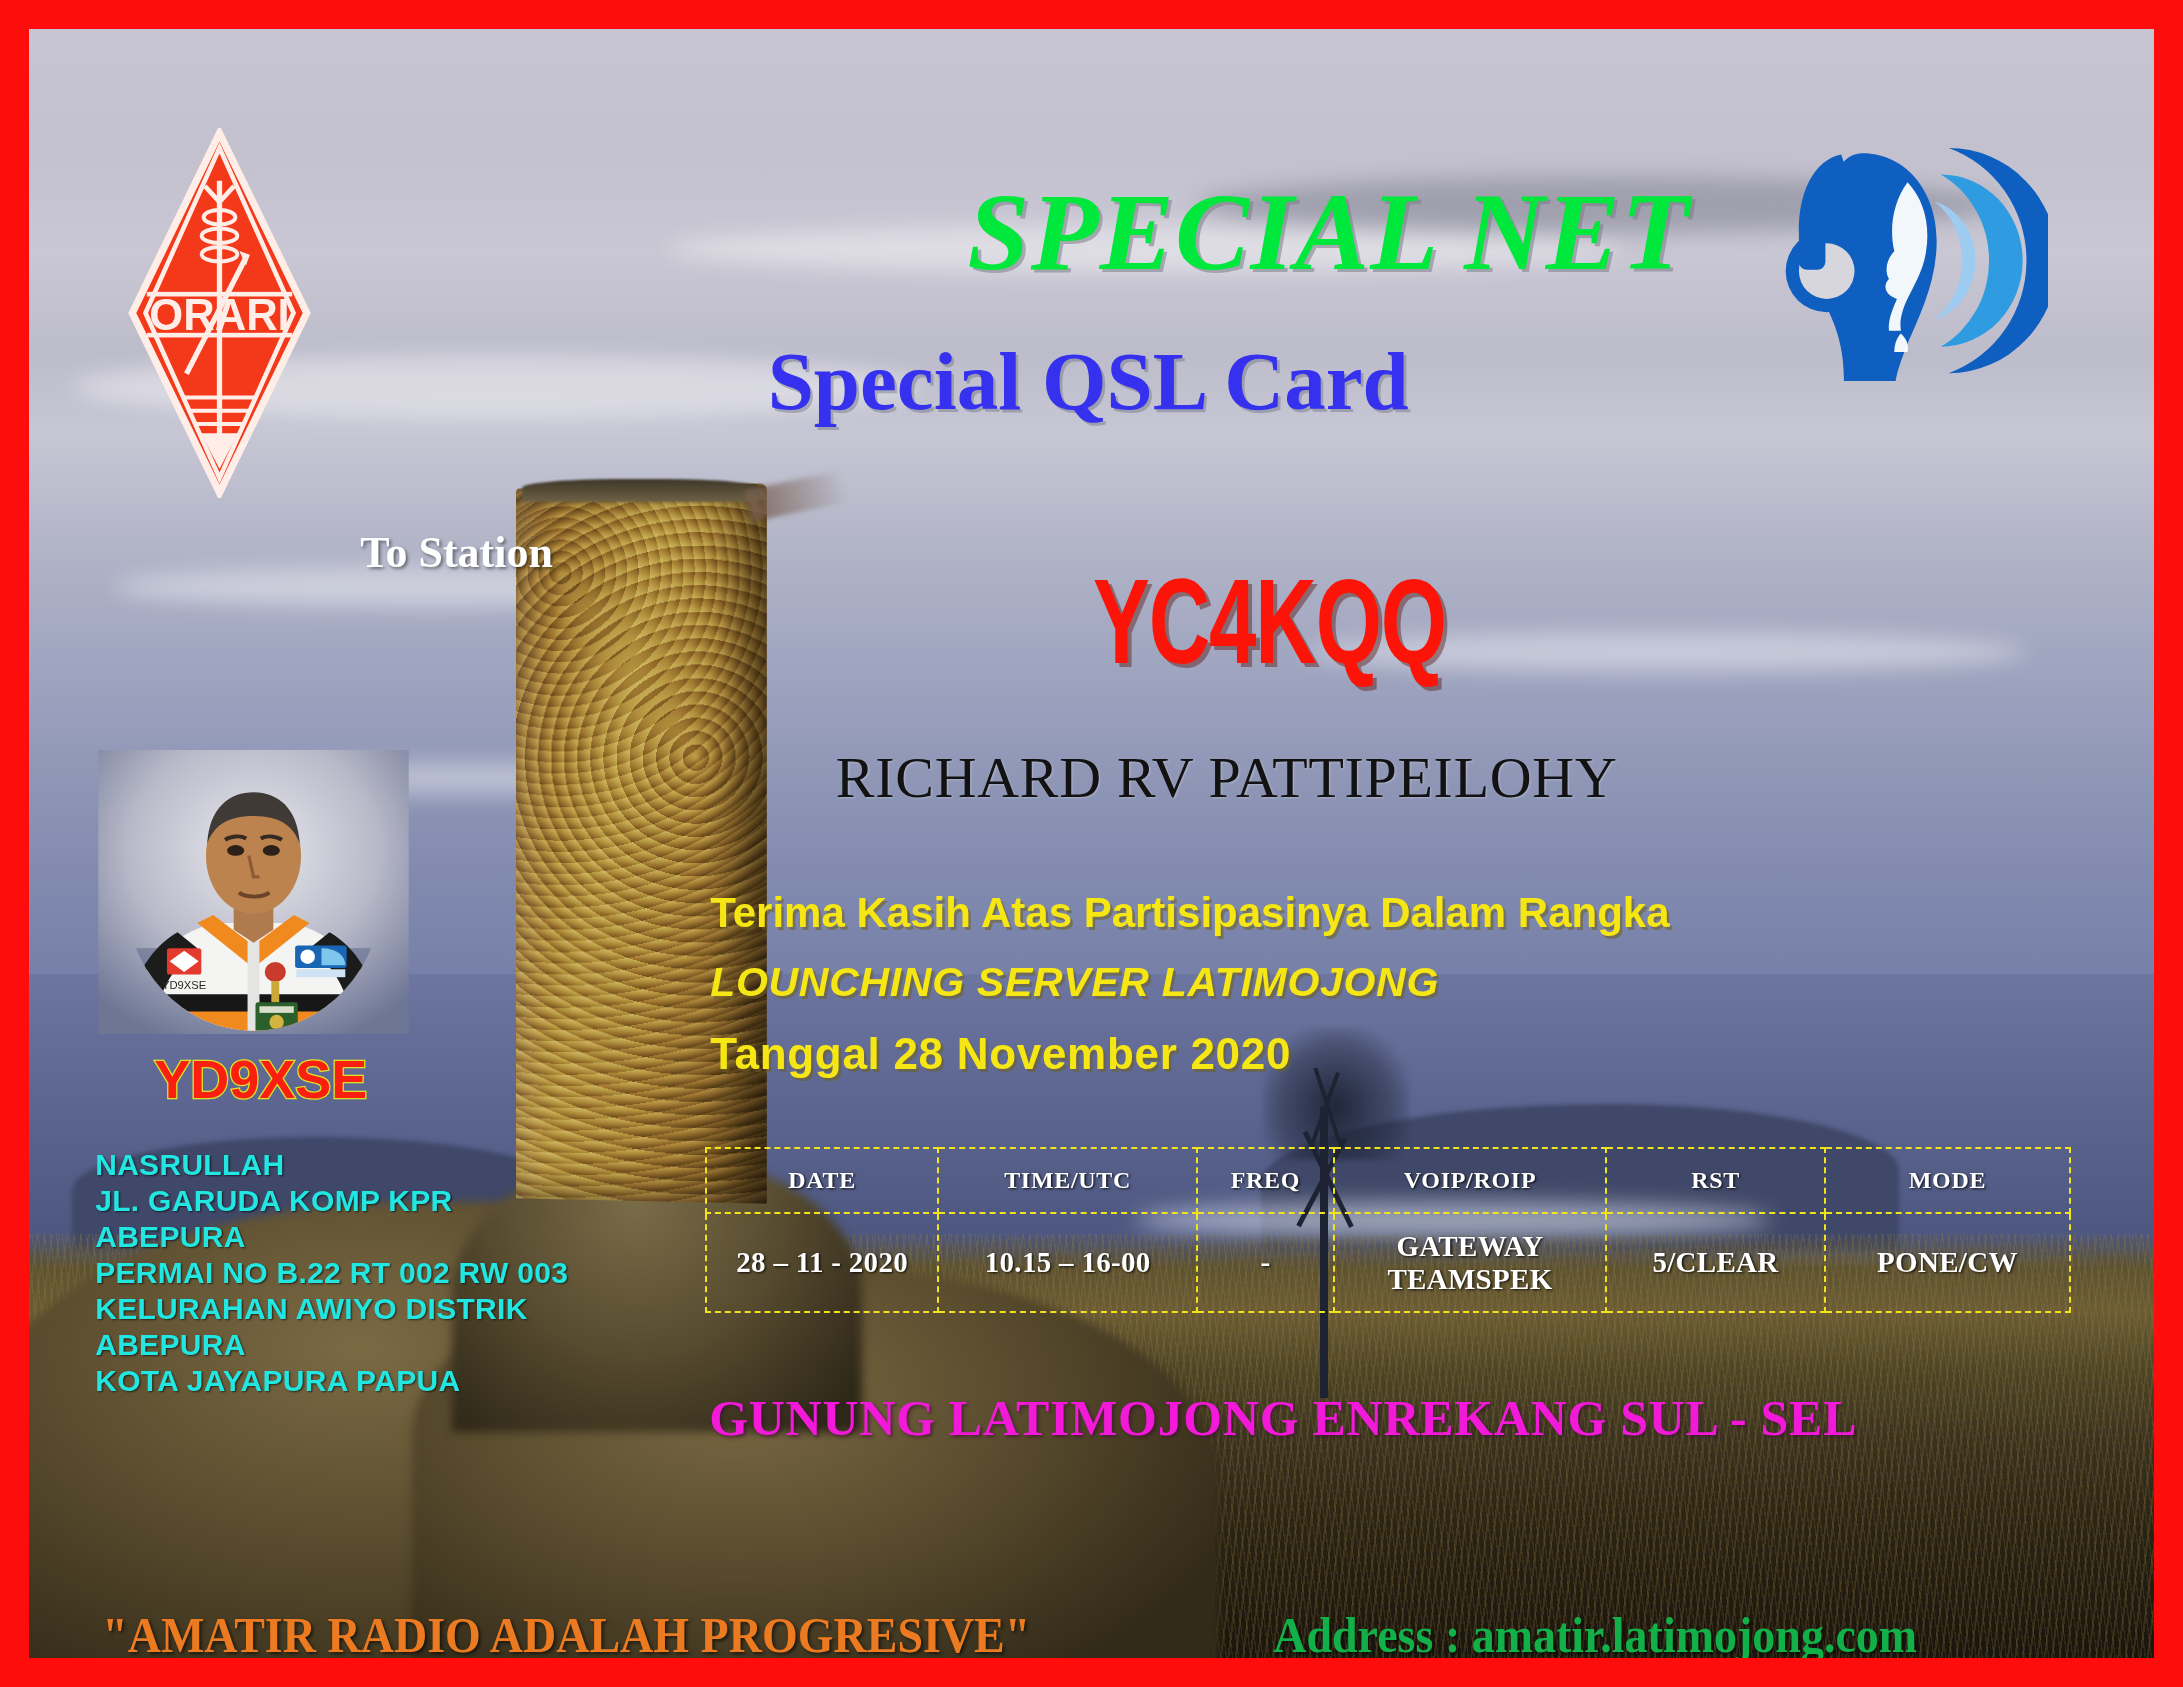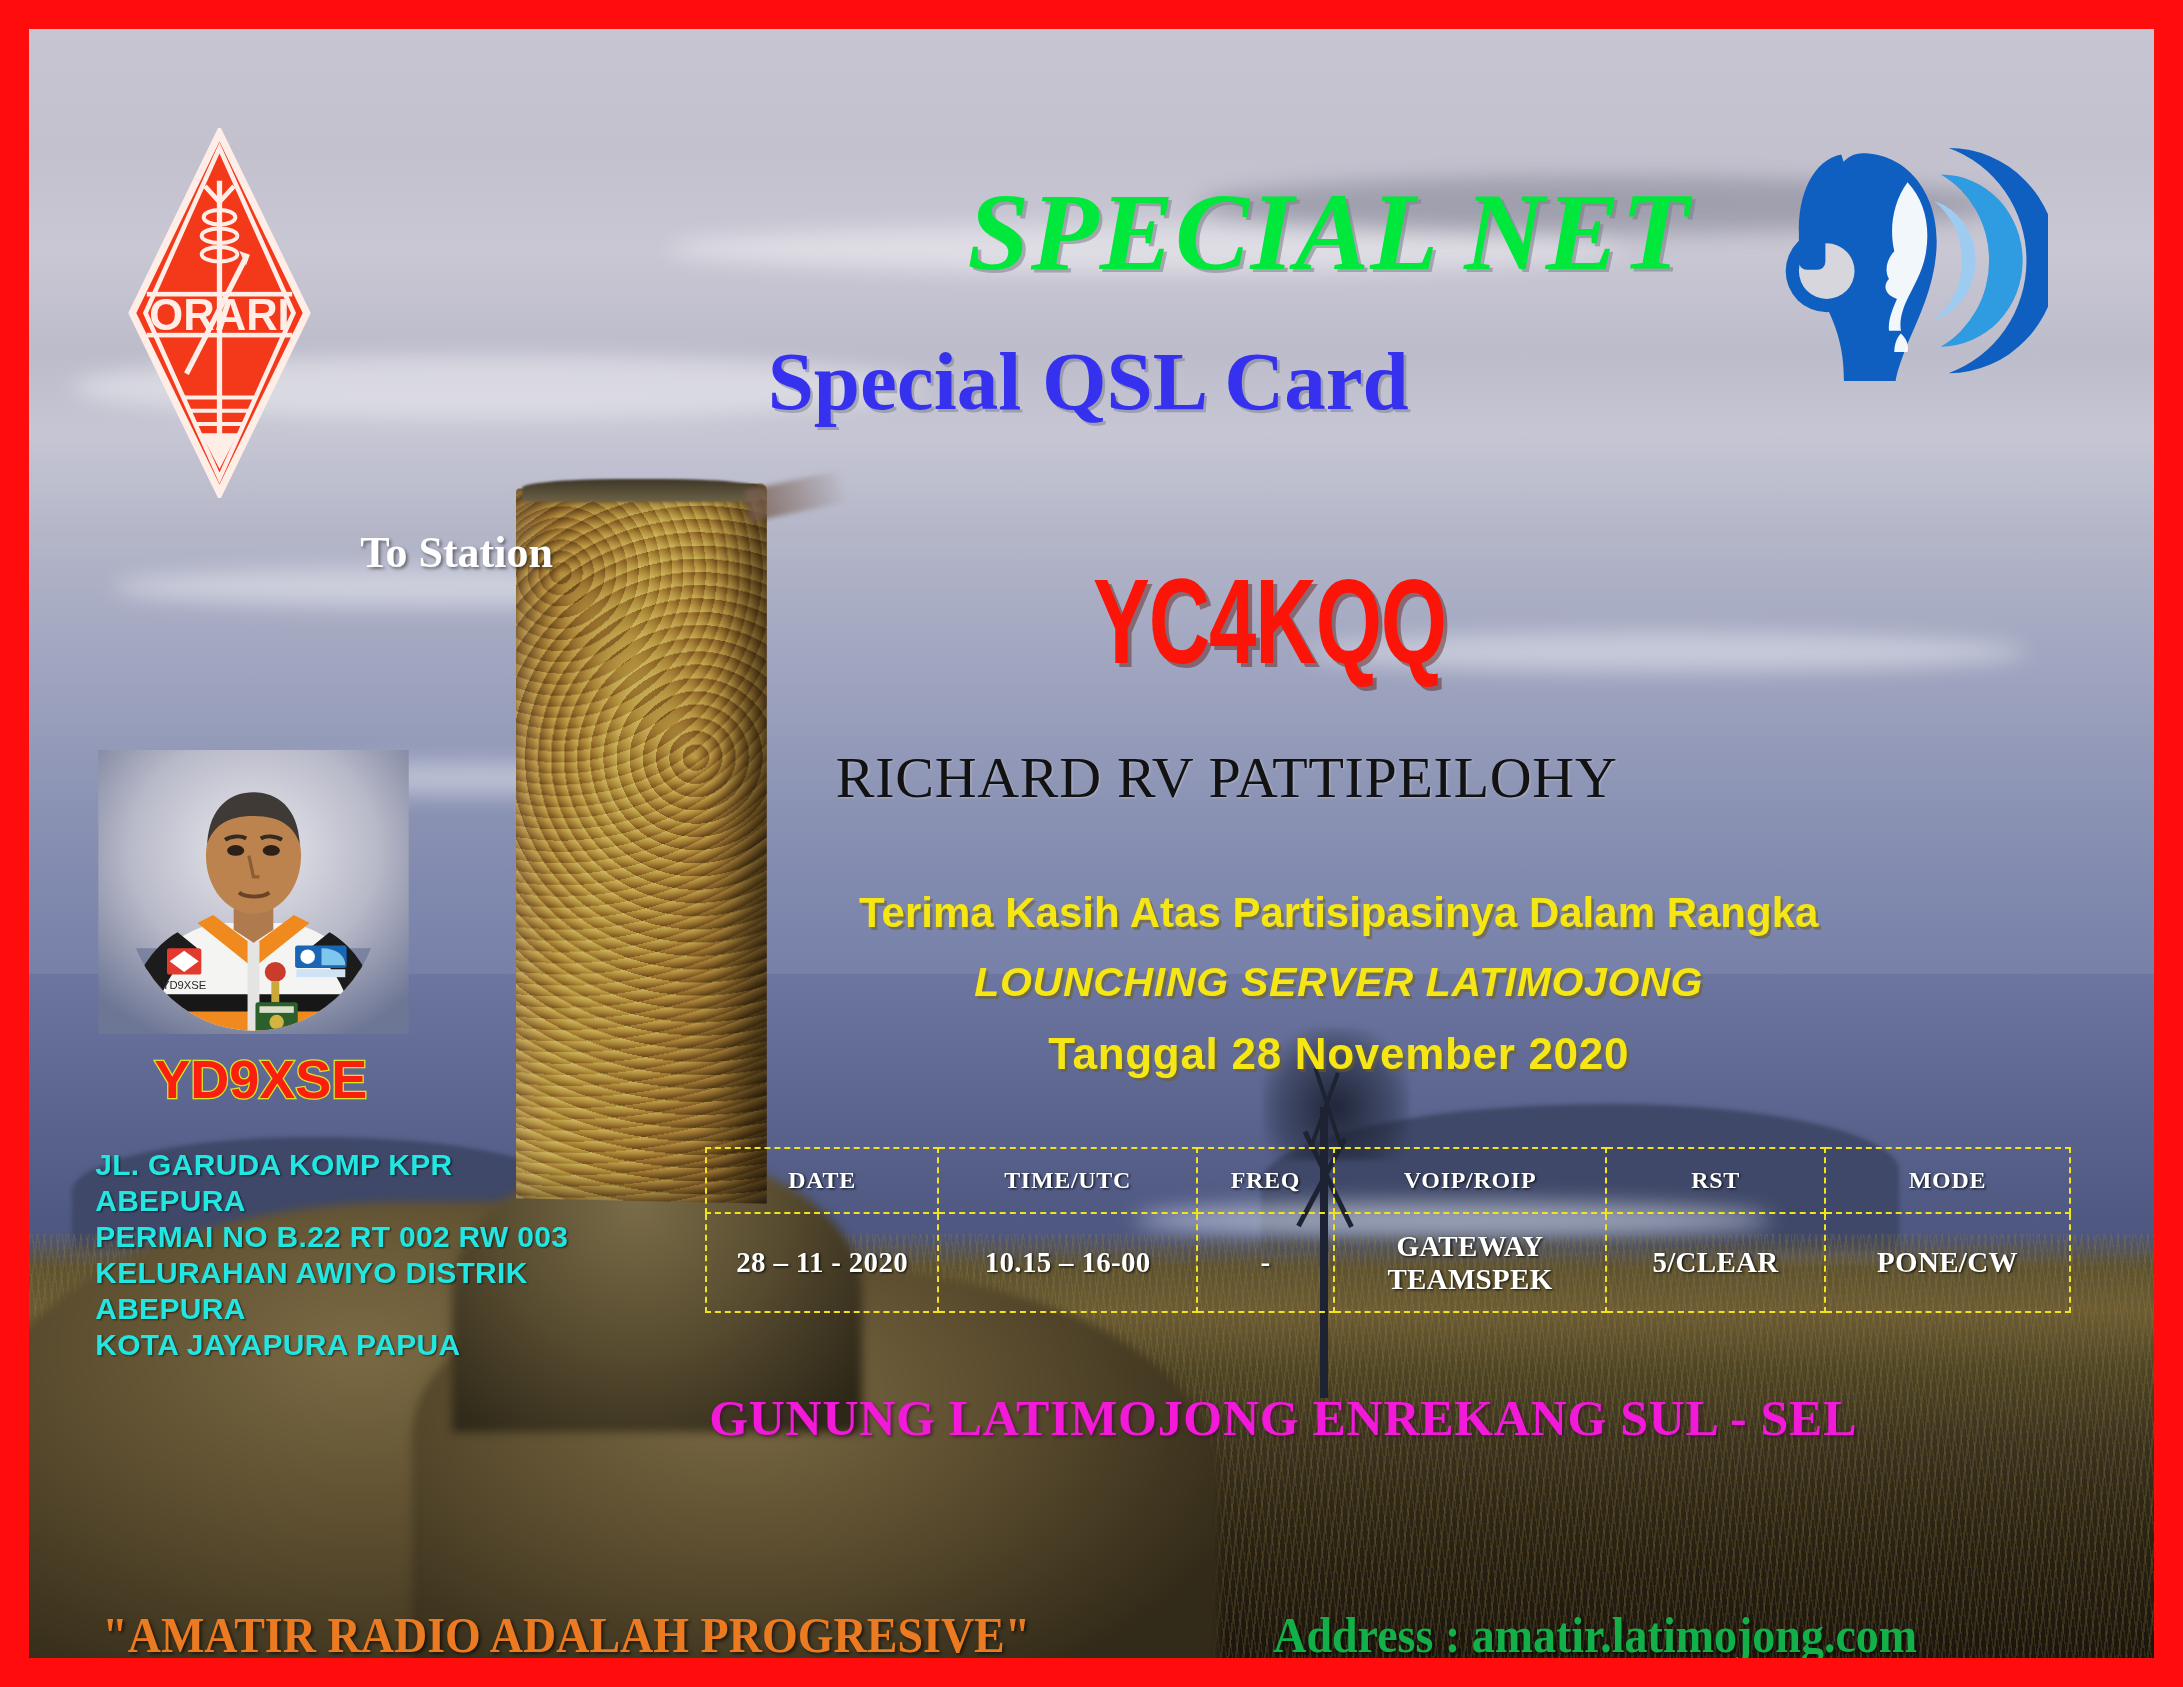--- a/index.html
+++ b/index.html
@@ -167,21 +167,21 @@
   }
   .t-name {
     position:absolute; left:569px; top:715px; width:1257px;
     text-align:center;
     font-size:58px; color:#121212;
     font-family:"Liberation Serif", serif;
     letter-spacing:0.7px;
     text-shadow:1.3px 1.3px 2px rgba(255,255,255,0.25);
   }
   .t-yellow1, .t-yellow2, .t-yellow3 {
-    position:absolute; width:1257px; left:681px; text-align:center;
+    position:absolute; width:1257px; left:681px; text-align:left;
     color:#f5e614;
     font-family:"Liberation Sans Narrow","Liberation Sans", sans-serif;
     font-weight:bold;
     text-shadow: 2.6px 2.6px 0 rgba(110,95,35,0.55);
   }
   .t-yellow1 { top:860px; font-size:42px; letter-spacing:0px; }
   .t-yellow2 { top:930px; font-size:41px; font-style:italic; letter-spacing:0.7px; }
   .t-yellow3 { top:1000px; font-size:44px; letter-spacing:0.7px; }
 
   .t-ncs {
@@ -400,20 +400,21 @@
            <rect x="238" y="382" width="64" height="48" rx="4" fill="#2b5f2c"></rect>
            <rect x="244" y="388" width="52" height="10" fill="#d9dfcb"></rect>
            <circle cx="270" cy="412" r="11" fill="#d3b441"></circle>
          </g>
        </svg>
      </div>
 
      <div class="t-yd9xse">YD9XSE</div>
 
      <div class="addr">
+       <div>NASRULLAH</div>
        <div>JL. GARUDA KOMP KPR</div>
        <div>ABEPURA</div>
        <div>PERMAI NO B.22 RT 002 RW 003</div>
        <div>KELURAHAN AWIYO DISTRIK</div>
        <div>ABEPURA</div>
        <div>KOTA JAYAPURA PAPUA</div>
      </div>
 
      <table class="qtable">
        <thead>

